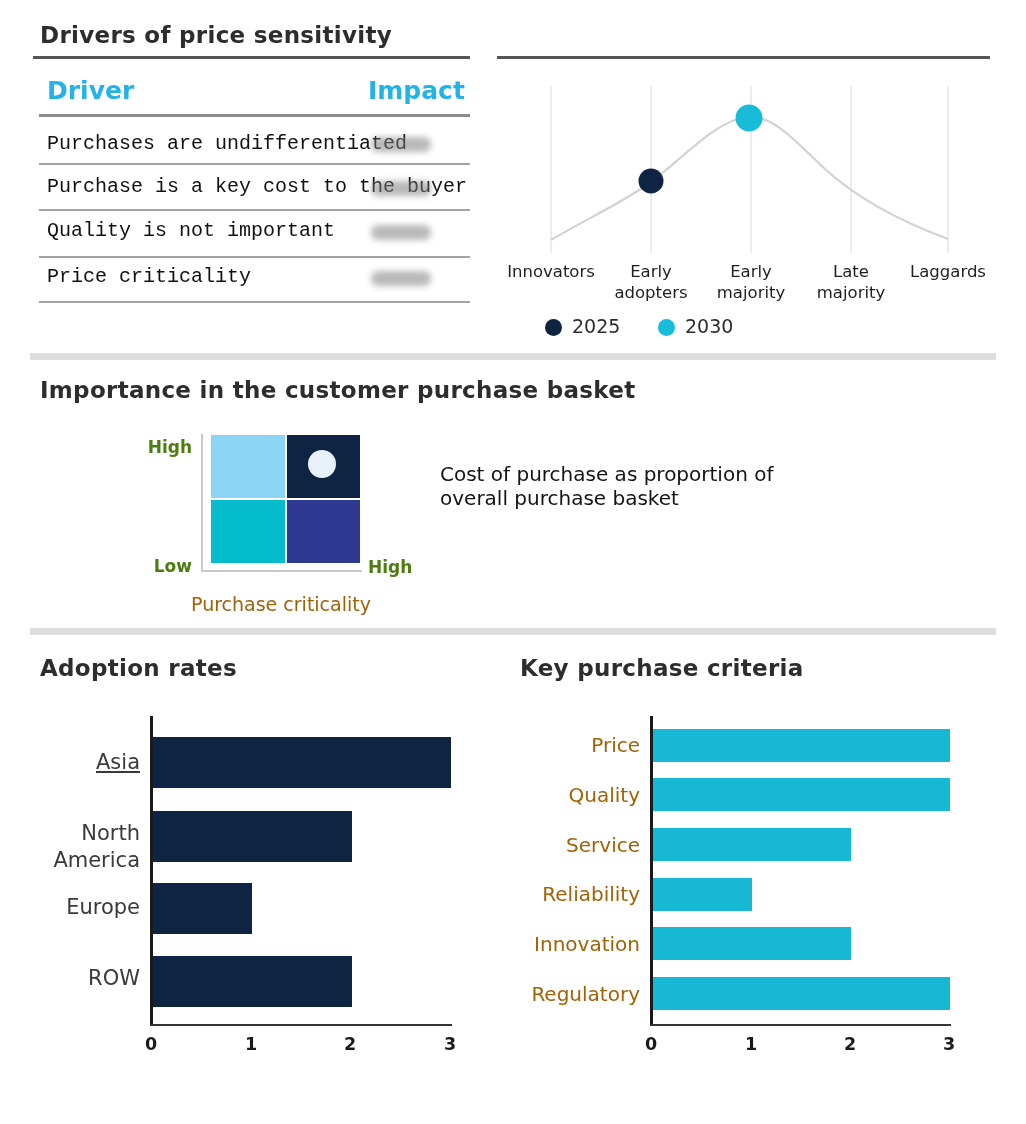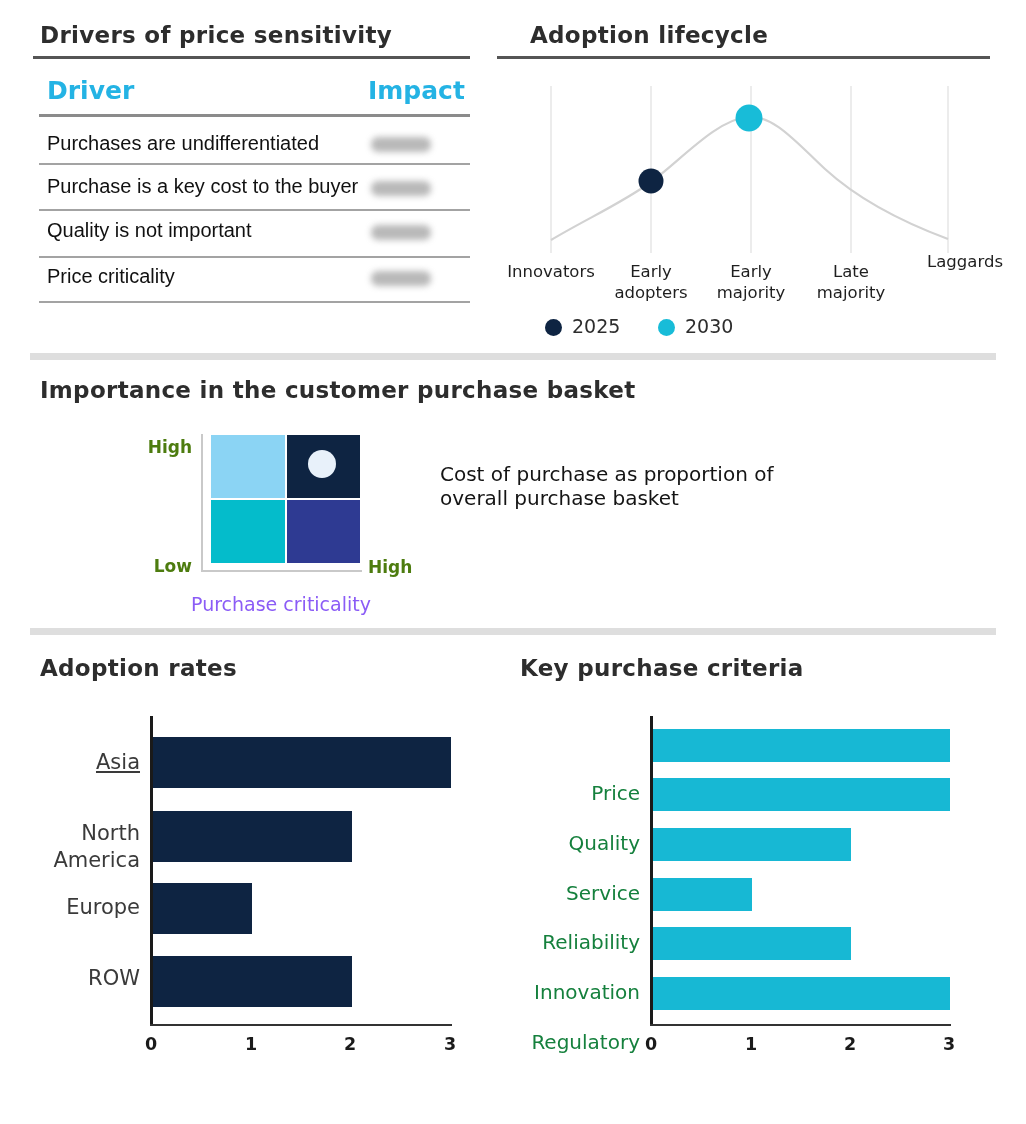--- a/index.html
+++ b/index.html
@@ -5,34 +5,34 @@
   html,body { margin:0; padding:0; background:#ffffff; }
   body { font-family:"DejaVu Sans", sans-serif; }
   #canvas { position:relative; width:1026px; height:1124px; background:#ffffff; overflow:hidden; }
   .abs { position:absolute; }
   .sec-title { font-size:23px; font-weight:bold; color:#2d2d2d; letter-spacing:0.3px; white-space:nowrap; }
   .title-rule { height:3px; background:#555555; }
   .hdr-rule { height:3px; background:#8b8b8b; }
   .row-rule { height:2px; background:#a3a3a3; }
   .divider { height:7px; background:#dedede; }
   .tbl-hdr { font-size:25px; font-weight:bold; color:#24b3e4; white-space:nowrap; }
-  .tbl-row { font-family:Liberation Sans, sans-serif; font-size:20px; color:#111111; white-space:nowrap; }
+  .tbl-row { font-family:Liberation Mono, monospace; font-size:20px; color:#111111; white-space:nowrap; }
   .blur-pill { width:60px; height:15px; border-radius:7px; background:#7f7f7f; opacity:0.55; filter:blur(3px); }
   .lc-label { text-align:center; font-size:16.5px; line-height:21px; color:#1f1f1f; }
   .legend-dot { width:17px; height:17px; border-radius:50%; }
   .legend-txt { font-size:19px; font-weight:normal; color:#2d2d2d; white-space:nowrap; }
   .quad { position:absolute; }
   .mx-lbl { font-size:17px; font-weight:bold; color:#4d7c0f; }
-  .axis-note { font-size:19px; color:#8b5cf6; text-align:center; }
+  .axis-note { font-size:19px; color:#a16207; text-align:center; }
   .annot { font-size:20px; line-height:24px; color:#141414; }
   .spine-v { width:2.5px; background:#1a1a1a; }
   .spine-h { height:2px; background:#333333; }
   .bar { position:absolute; }
   .bar-lbl { font-size:21px; line-height:27px; color:#3a3a3a; text-align:right; }
-  .bar-lbl-sm { font-size:20px; line-height:25px; color:#15803d; text-align:right;margin-top:48px; }
+  .bar-lbl-sm { font-size:20px; line-height:25px; color:#a16207; text-align:right; }
   .tick { width:30px; text-align:center; font-size:17.5px; font-weight:bold; color:#1a1a1a; }
   .scale-note { font-size:19px; font-weight:bold; color:#2d2d2d; text-align:right; white-space:pre; }
   .mx-axis { background:#c9c9c9; }
 </style>
 </head>
 <body>
 
 <div id="canvas">
 
   <div class="abs sec-title" style="left:40px; top:22px;">Drivers of price sensitivity</div>
@@ -51,39 +51,38 @@
   <div class="abs row-rule" style="left:39px; top:209px; width:431px;"></div>
 
   <div class="abs tbl-row" style="left:47px; top:219px;">Quality is not important</div>
   <div class="abs blur-pill" style="left:371px; top:225px;"></div>
   <div class="abs row-rule" style="left:39px; top:256px; width:431px;"></div>
 
   <div class="abs tbl-row" style="left:47px; top:265px;">Price criticality</div>
   <div class="abs blur-pill" style="left:371px; top:271px;"></div>
   <div class="abs row-rule" style="left:39px; top:301px; width:431px;"></div>
 
-  <div class="abs sec-title" style="left:530px; top:22px;">Adoption lifecycle</div>
   <div class="abs title-rule" style="left:497px; top:56px; width:493px;"></div>
 
   <svg class="abs" style="left:530px; top:80px;" width="460" height="185" viewBox="0 0 460 185">
     <line x1="21" y1="6" x2="21" y2="173" stroke="#e6e6e6" stroke-width="1.5"></line>
     <line x1="121" y1="6" x2="121" y2="173" stroke="#e6e6e6" stroke-width="1.5"></line>
     <line x1="221" y1="6" x2="221" y2="173" stroke="#e6e6e6" stroke-width="1.5"></line>
     <line x1="321" y1="6" x2="321" y2="173" stroke="#e6e6e6" stroke-width="1.5"></line>
     <line x1="418" y1="6" x2="418" y2="173" stroke="#e6e6e6" stroke-width="1.5"></line>
     <path d="M 21 160 C 58 138 92 123 121 102 C 150 81 186 40 217 37 C 243 34 266 62 295 89 C 330 121 375 143 418 159" fill="none" stroke="#d2d2d2" stroke-width="2.2"></path>
     <circle cx="121" cy="101" r="12.5" fill="#0e2442"></circle>
     <circle cx="219" cy="38" r="13.5" fill="#18bcd8"></circle>
   </svg>
 
   <div class="abs lc-label" style="left:496px; top:261px; width:110px;">Innovators</div>
   <div class="abs lc-label" style="left:606px; top:261px; width:90px;">Early adopters</div>
   <div class="abs lc-label" style="left:706px; top:261px; width:90px;">Early majority</div>
   <div class="abs lc-label" style="left:806px; top:261px; width:90px;">Late majority</div>
-  <div class="abs lc-label" style="left:893px; top:251px; width:110px;text-align:right;">Laggards</div>
+  <div class="abs lc-label" style="left:893px; top:261px; width:110px;">Laggards</div>
 
   <div class="abs legend-dot" style="left: 545px; top: 319px; background: rgb(14, 36, 66);"></div>
   <div class="abs legend-txt" style="left:572px; top:315px;">2025</div>
   <div class="abs legend-dot" style="left: 658px; top: 319px; background: rgb(24, 188, 216);"></div>
   <div class="abs legend-txt" style="left:685px; top:315px;">2030</div>
 
   <div class="abs divider" style="left:30px; top:353px; width:966px;"></div>
 
   <div class="abs sec-title" style="left:40px; top:377px;">Importance in the customer purchase basket</div>
 

